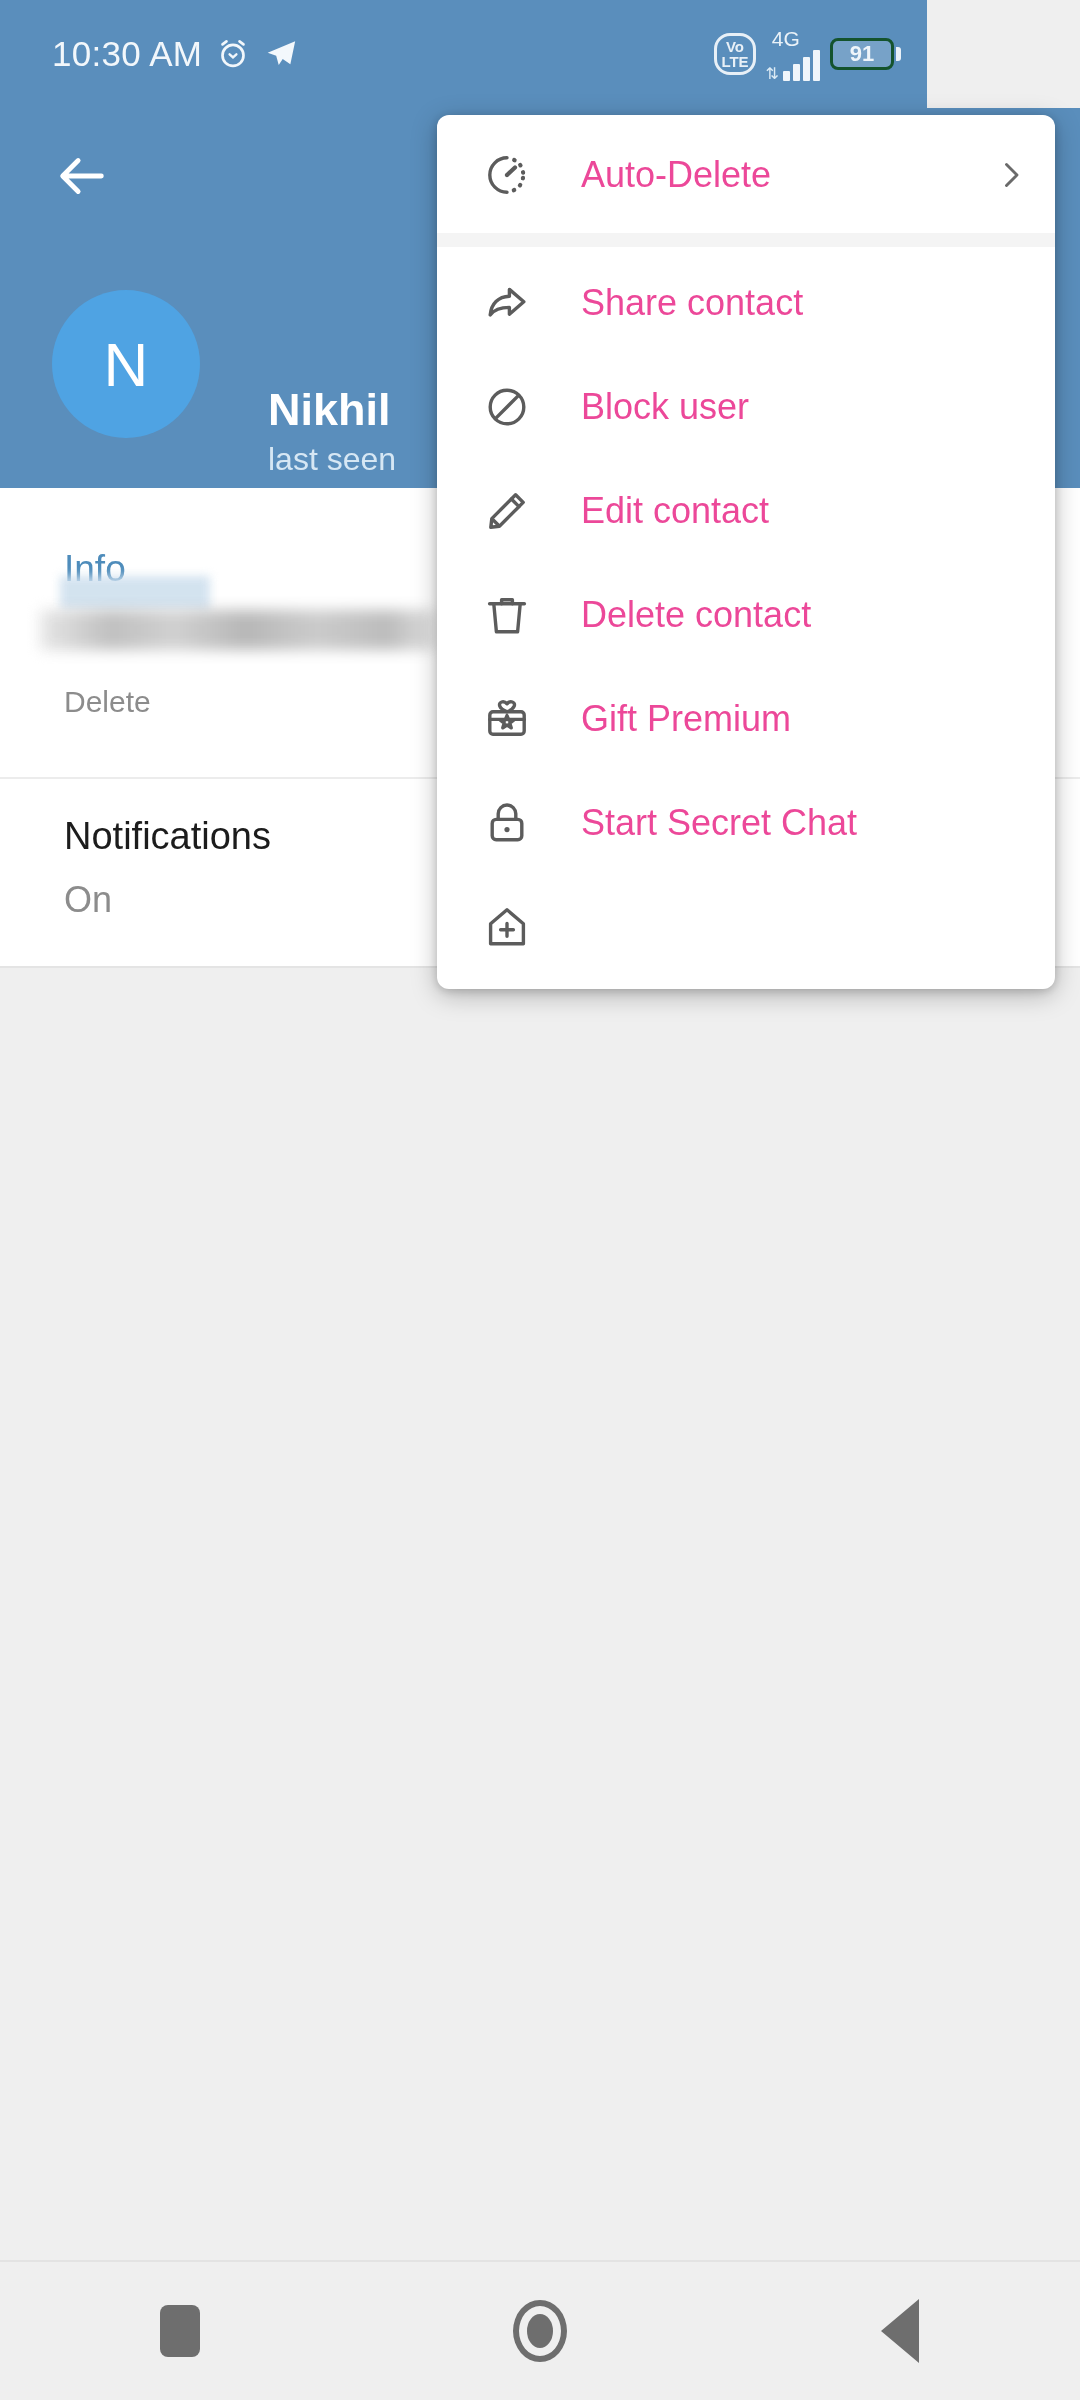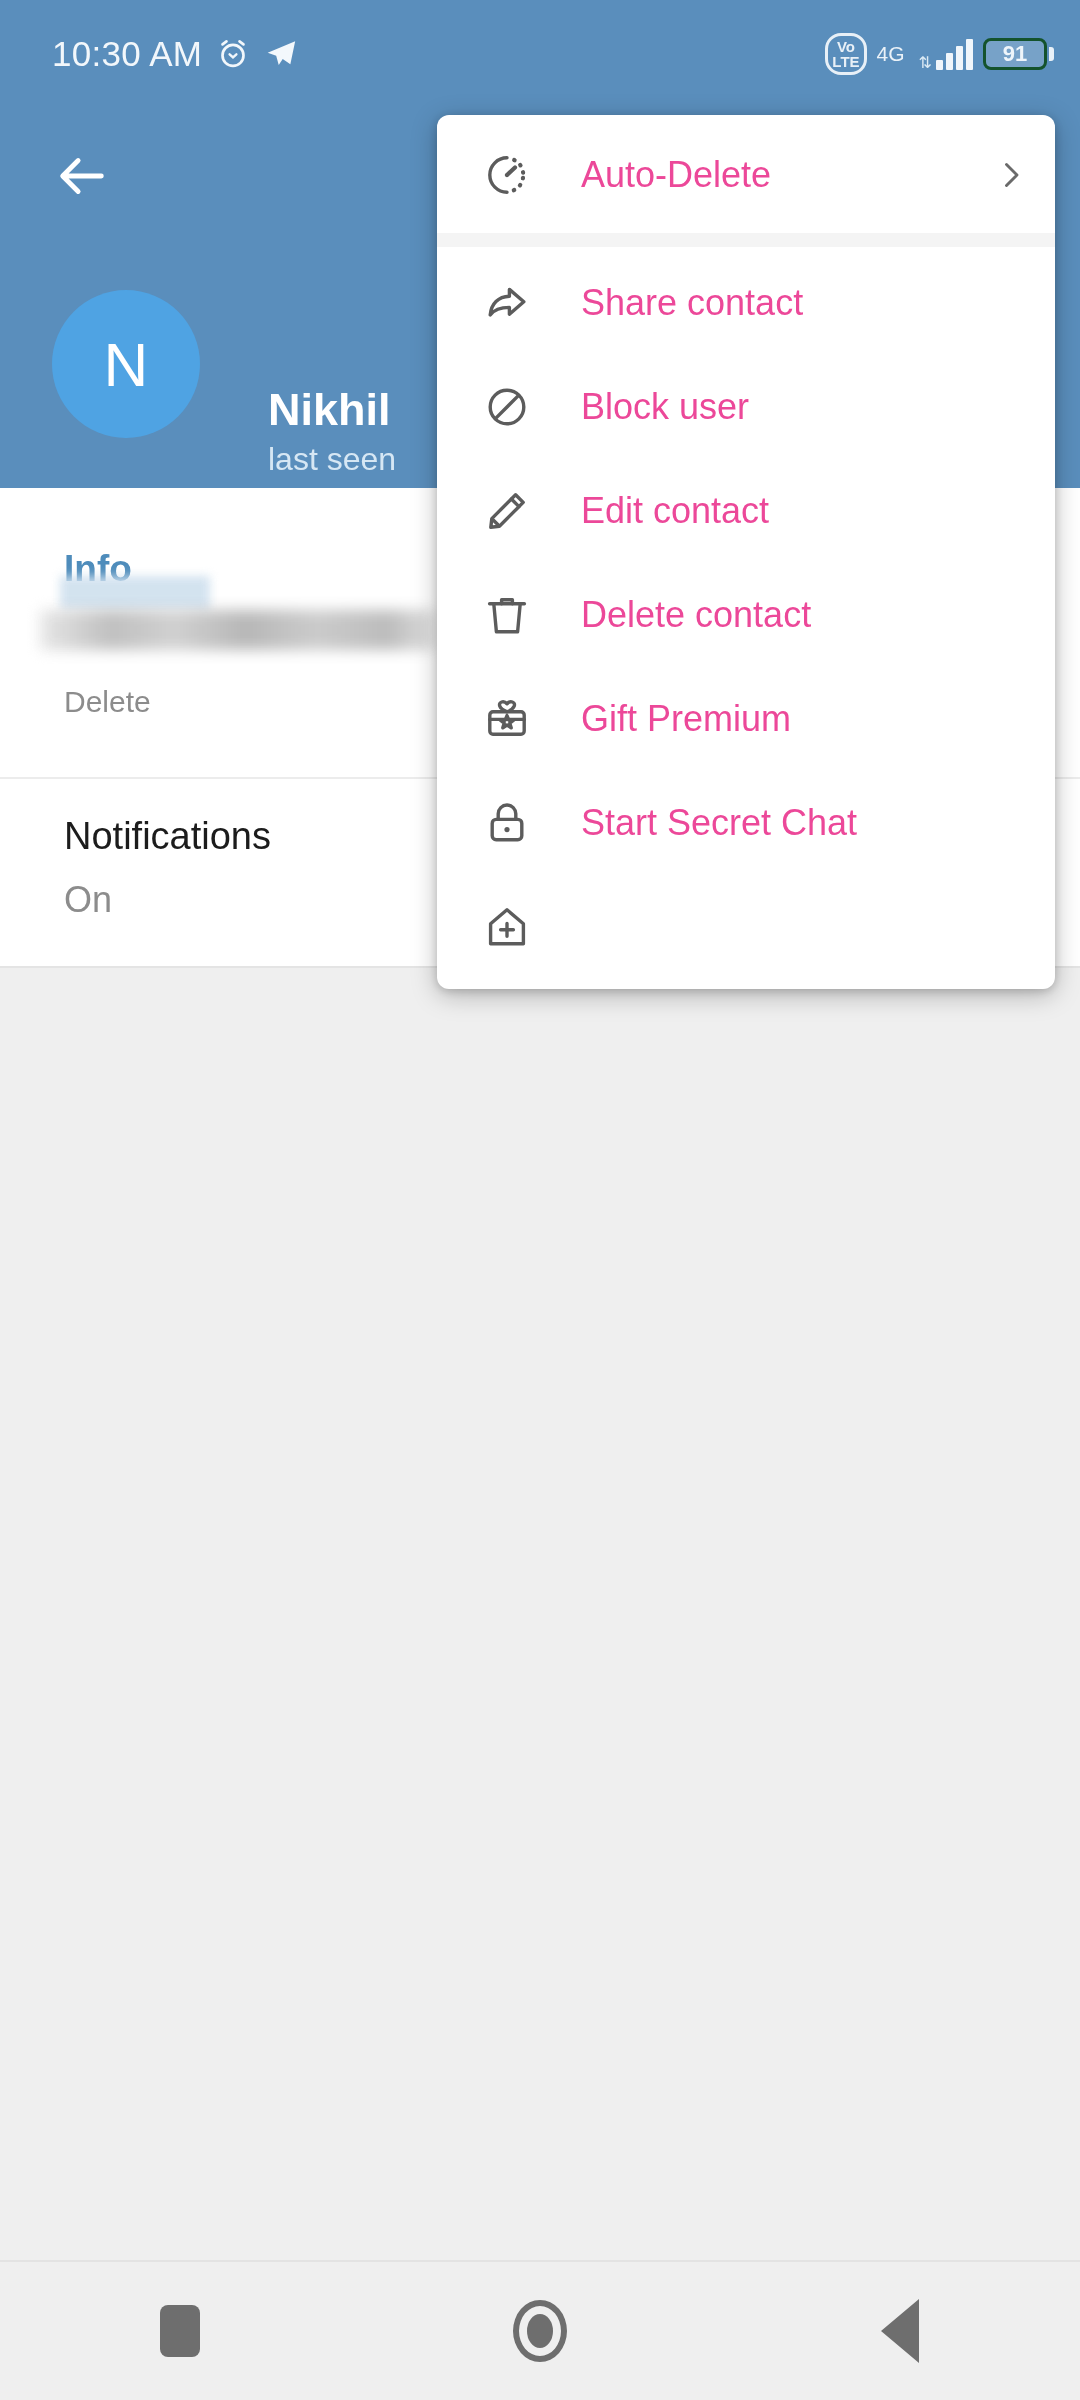--- a/index.html
+++ b/index.html
@@ -6,34 +6,34 @@
   html, body {
     width: 1080px; height: 2400px;
     background: #ededed;
     font-family: "Liberation Sans", sans-serif;
     overflow: hidden;
   }
   #screen { position: relative; width: 1080px; height: 2400px; background: #efefef; }
 
   
   .statusbar {
-    position: absolute; top: 0; left: 0; width: 1080px; height: 108px;
+    position: absolute; top: 0; left: 0; width: 927px; height: 108px;
     background: #5a8ebc; color: #ffffff;
     display: flex; align-items: center; justify-content: space-between;
     padding: 0 26px 0 52px;
   }
   .sb-left { display: flex; align-items: center; gap: 14px; }
   .sb-clock { font-size: 35px; font-weight: 500; letter-spacing: .3px; color:#f2f7fb; }
   .sb-right { display: flex; align-items: center; gap: 10px; }
   .volte {
     border: 3px solid #e8f0f7; border-radius: 16px;
     font-size: 15px; line-height: 15px; font-weight: 700;
     padding: 3px 4px; text-align: center; color:#e8f0f7;
   }
-  .net-wrap { display: flex; align-items: center; }
+  .net-wrap { display: flex; flex-direction: column; align-items: center; }
   .net-label { font-size: 21px; line-height: 21px; color:#eaf2f8; margin-bottom: 1px; margin-right:14px; }
   .net-row { display: flex; align-items: flex-end; gap: 4px; }
   .arrows { font-size: 16px; line-height: 14px; color:#dcebf5; }
   .bars { display: flex; align-items: flex-end; gap: 3px; }
   .bars i { display:block; width: 7px; background:#f0f6fb; border-radius: 1px; }
   .battery {
     display:flex; align-items:center;
   }
   .batt-body {
     width: 64px; height: 32px; border: 3px solid #14532d; border-radius: 8px;
@@ -63,21 +63,21 @@
   .ct-name { font-size: 45px; font-weight: 700; color:#ffffff; line-height: 1.05; }
   .ct-sub { font-size: 32px; color: #d6e7f4; margin-top: 8px; }
 
   
   .infocard {
     position:absolute; top: 488px; left: 0; width: 1080px; height: 480px;
     background:#ffffff;
   }
   .sect-title {
     position:absolute; left: 64px; top: 60px;
-    font-size: 37px; font-weight: 700; color: #4e8cbb;
+    font-size: 37px; font-weight: 400; color: #4e8cbb;
   }
   .redact-a {
     position:absolute; left: 40px; top: 122px; width: 395px; height: 40px;
     background: linear-gradient(90deg,#e6e6e6 0%, #bdbdbd 18%, #cfcfcf 34%, #b4b4b4 52%, #c9c9c9 70%, #b9b9b9 88%, #dedede 100%);
     filter: blur(7px); opacity:.95;
   }
   .redact-b {
     position:absolute; left: 60px; top: 88px; width: 150px; height: 34px;
     background:#cfe0ee; filter: blur(5px); opacity:.9;
   }

